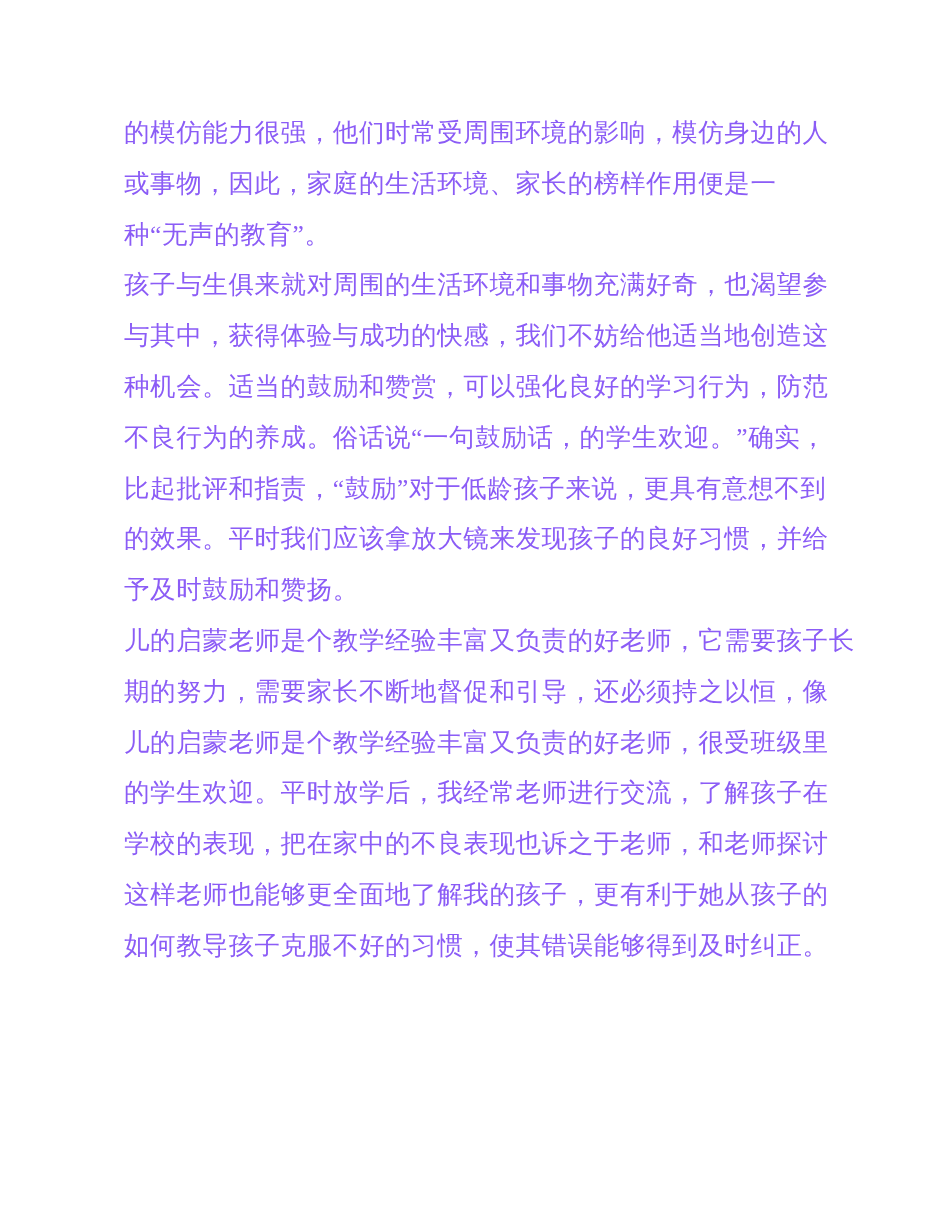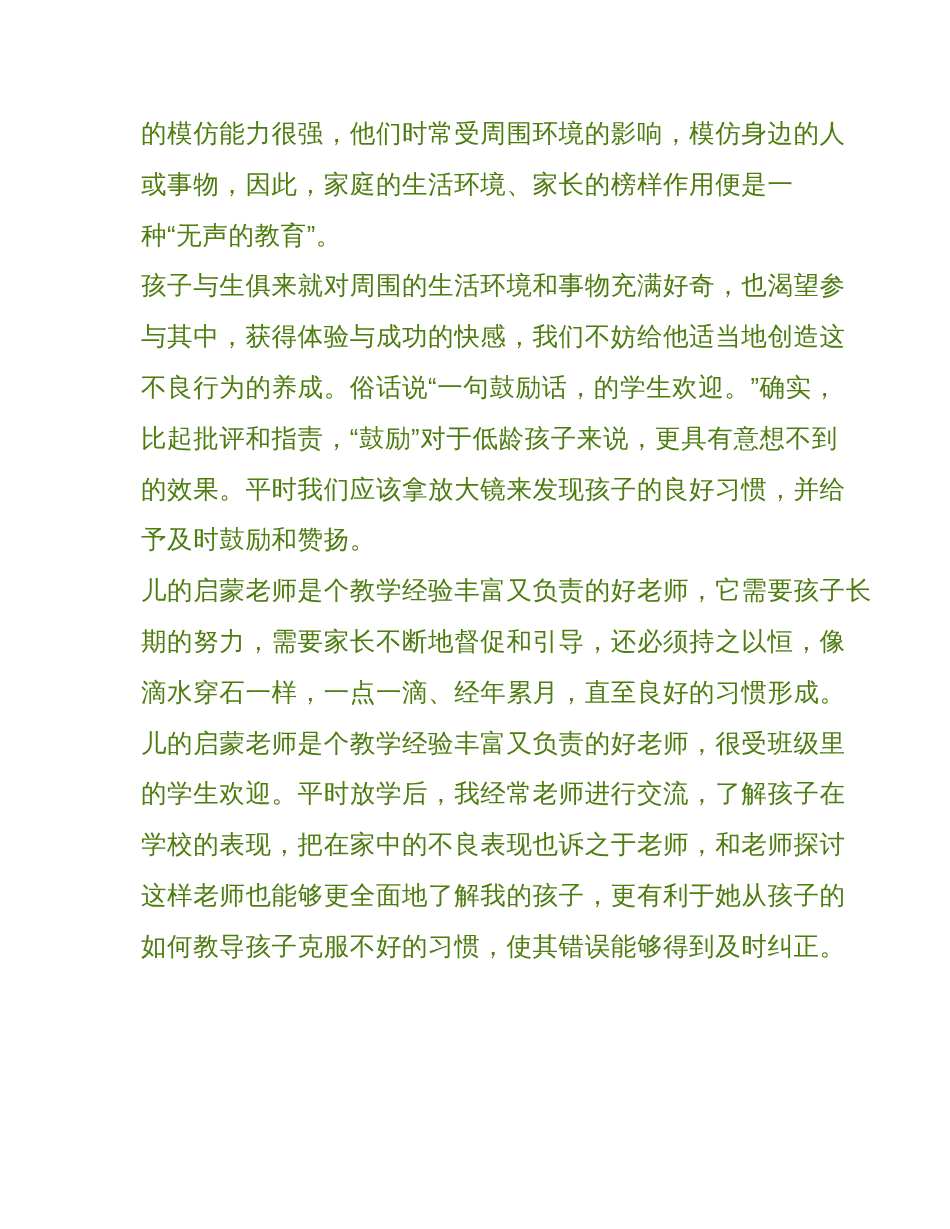--- a/index.html
+++ b/index.html
@@ -8,25 +8,25 @@
       background: #ffffff;
     }
     body {
       width: 950px;
       height: 1229px;
       position: relative;
       overflow: hidden;
     }
     .page {
       position: absolute;
-      left: 141px;
+      left: 124px;
       top: 108px;
       width: 676px;
-      color: #4d7c0f;
-      font-family: Liberation Sans, sans-serif;
+      color: #8b5cf6;
+      font-family: Liberation Serif, serif;
       font-size: 25.5px;
       line-height: 50.8px;
     }
     .line {
       display: block;
       white-space: nowrap;
       height: 50.8px;
       letter-spacing: 0.6px;
     }
   </style>
@@ -35,29 +35,29 @@
 
 <div class="page">
   <div class="paragraph">
     <span class="line">的模仿能力很强，他们时常受周围环境的影响，模仿身边的人</span>
     <span class="line">或事物，因此，家庭的生活环境、家长的榜样作用便是一</span>
     <span class="line">种“无声的教育”。</span>
   </div>
   <div class="paragraph">
     <span class="line">孩子与生俱来就对周围的生活环境和事物充满好奇，也渴望参</span>
     <span class="line">与其中，获得体验与成功的快感，我们不妨给他适当地创造这</span>
+    <span class="line">种机会。适当的鼓励和赞赏，可以强化良好的学习行为，防范</span>
     <span class="line">不良行为的养成。俗话说“一句鼓励话，的学生欢迎。”确实，</span>
     <span class="line">比起批评和指责，“鼓励”对于低龄孩子来说，更具有意想不到</span>
     <span class="line">的效果。平时我们应该拿放大镜来发现孩子的良好习惯，并给</span>
     <span class="line">予及时鼓励和赞扬。</span>
   </div>
   <div class="paragraph">
     <span class="line">儿的启蒙老师是个教学经验丰富又负责的好老师，它需要孩子长</span>
     <span class="line">期的努力，需要家长不断地督促和引导，还必须持之以恒，像</span>
-    <span class="line">滴水穿石一样，一点一滴、经年累月，直至良好的习惯形成。</span>
   </div>
   <div class="paragraph">
     <span class="line">儿的启蒙老师是个教学经验丰富又负责的好老师，很受班级里</span>
     <span class="line">的学生欢迎。平时放学后，我经常老师进行交流，了解孩子在</span>
     <span class="line">学校的表现，把在家中的不良表现也诉之于老师，和老师探讨</span>
     <span class="line">这样老师也能够更全面地了解我的孩子，更有利于她从孩子的</span>
     <span class="line">如何教导孩子克服不好的习惯，使其错误能够得到及时纠正。</span>
   </div>
 </div>
 

